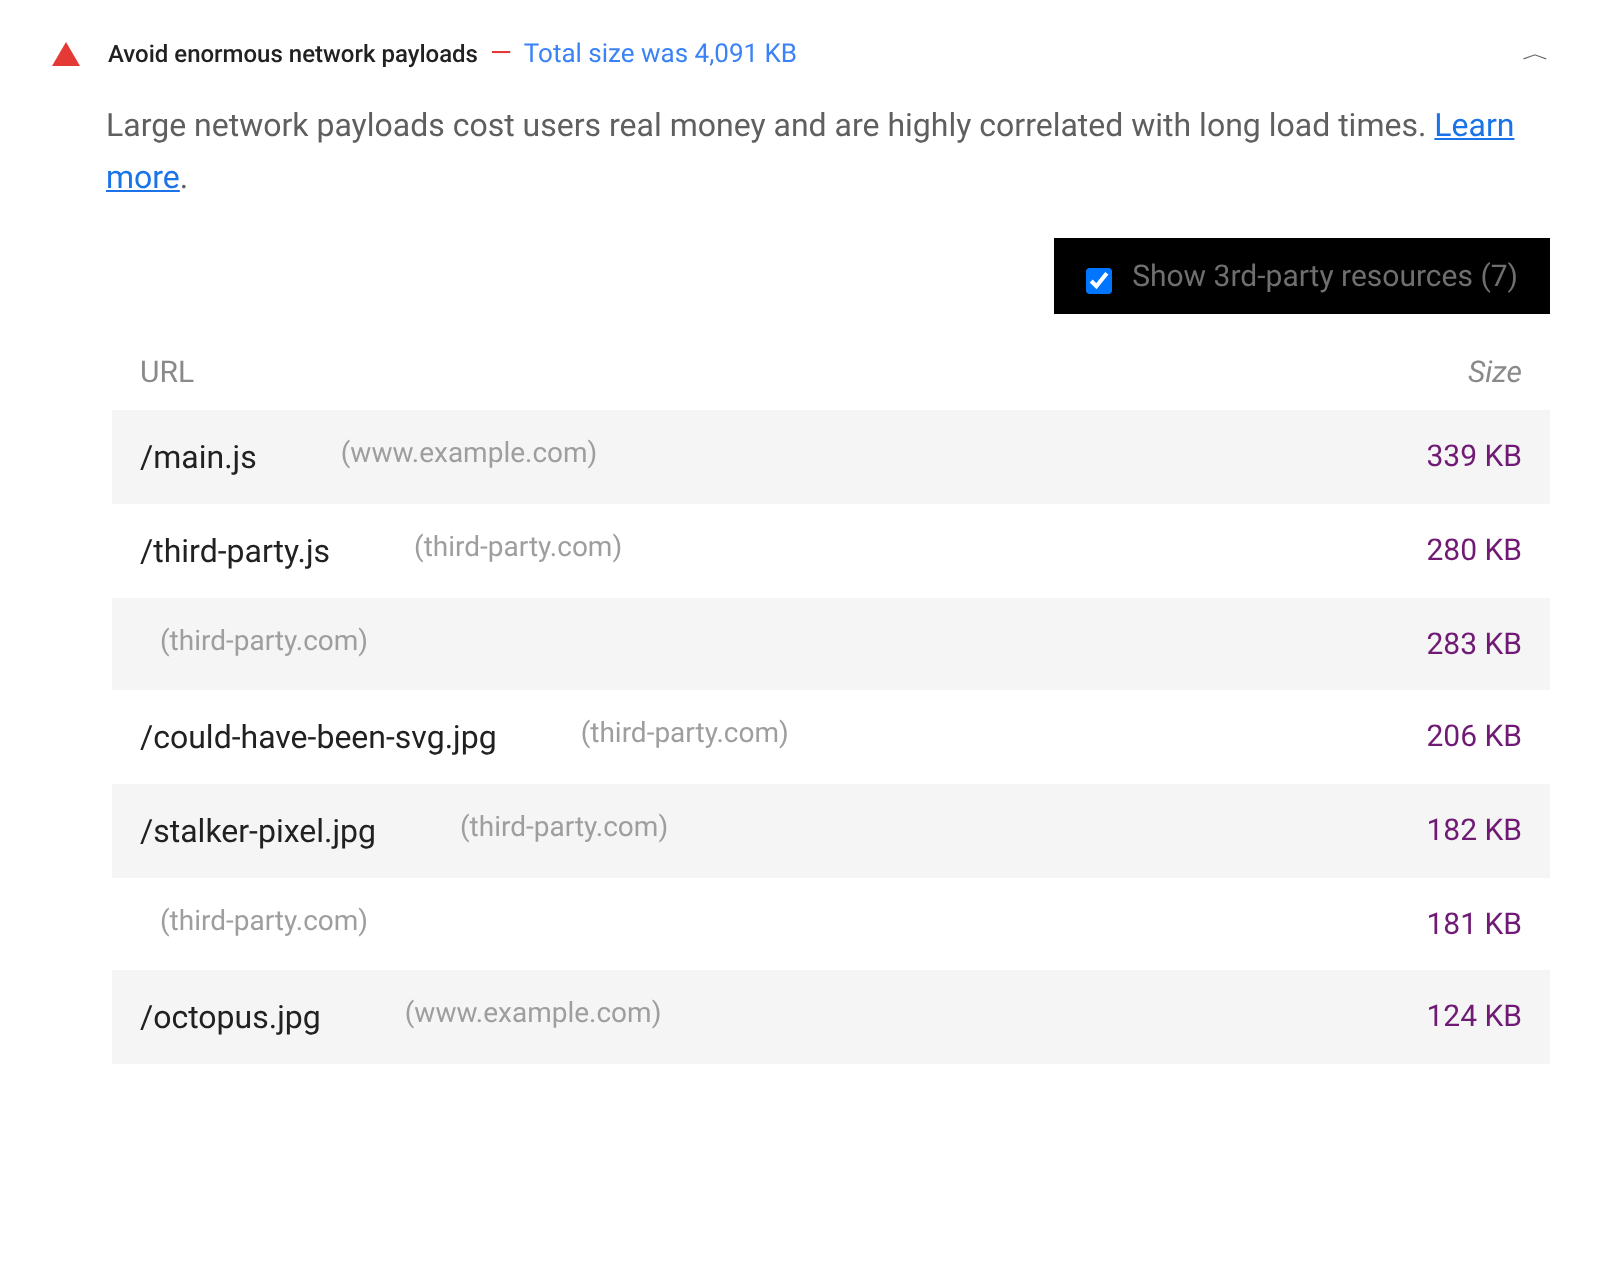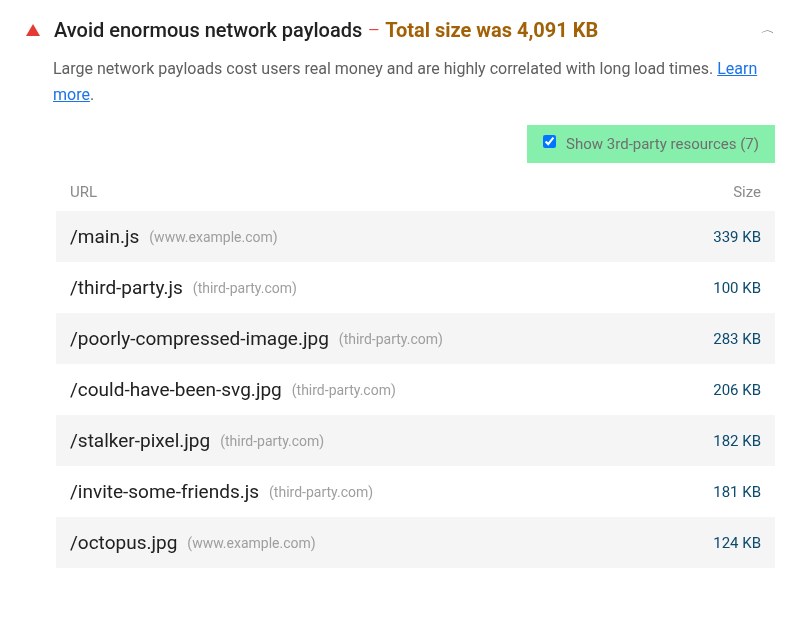--- a/index.html
+++ b/index.html
@@ -19,32 +19,32 @@
     .triangle-icon {
       width: 0; height: 0;
       border-left: 7px solid transparent;
       border-right: 7px solid transparent;
       border-bottom: 12px solid #e53935;
       margin-right: 14px;
       margin-left: 2px;
     }
     .audit-title {
       font-weight: 500;
-      font-size: 20px;
+      font-size: 12px;
       color: #212121;
     }
     .dash {
       color: #e53935;
       margin: 0 6px;
       font-weight: 400;
     }
     .summary {
-      color: #a16207;
-      font-weight: 700;
-      font-size: 20px;
+      color: #3b82f6;
+      font-weight: 400;
+      font-size: 13px;
     }
     .chevron {
       margin-left: auto;
       color: #616161;
       font-size: 14px;
       transform: scaleY(0.7);
     }
     .description {
       margin-left: 29px;
       margin-top: 6px;
@@ -56,59 +56,59 @@
       color: #1a73e8;
       text-decoration: underline;
       cursor: pointer;
     }
     .third-party-row {
       display: flex;
       justify-content: flex-end;
       margin: 18px 0 12px;
     }
     .third-party-toggle {
-      background: #86efac;
+      background: #000000;
       padding: 10px 16px;
       display: inline-flex;
-      align-items: flex-start;
+      align-items: flex-end;
       color: #6f6f6f;
       font-size: 15px;
     }
     .third-party-toggle input { margin-right: 10px; }
     .table {
       margin-left: 32px;
       width: calc(100% - 32px);
     }
     .thead, .row {
       display: flex;
-      align-items: center;
       padding: 14px 14px;
+      gap: 32px;
     }
     .thead {
       color: #8a8a8a;
       font-size: 15px;
       padding: 8px 14px 10px;
     }
     .row:nth-of-type(odd) { background: #f5f5f5; }
     .row:nth-of-type(even) { background: #fff; }
     .url-path {
       color: #212121;
-      font-size: 19px;
+      font-size: 16px;
     }
     .url-host {
       color: #9e9e9e;
       font-size: 14px;
       margin-left: 10px;
     }
     .size-col {
       margin-left: auto;
-      color: #0c4a6e;
+      color: #701a75;
       font-size: 15px;
     }
-    .thead .size-col { color: #8a8a8a; }
+    .thead .size-col { color: #8a8a8a; font-style: italic; }
   </style>
 </head>
 <body>
 
 <div class="audit-header">
   <div class="triangle-icon"></div>
   <span class="audit-title">Avoid enormous network payloads</span>
   <span class="dash">—</span>
   <span class="summary">Total size was 4,091 KB</span>
   <span class="chevron">︿</span>
@@ -132,39 +132,37 @@
   </div>
   <div id="rows">
       <div class="row">
         <span class="url-path">/main.js</span>
         <span class="url-host">(www.example.com)</span>
         <span class="size-col">339 KB</span>
       </div>
       <div class="row">
         <span class="url-path">/third-party.js</span>
         <span class="url-host">(third-party.com)</span>
-        <span class="size-col">100 KB</span>
+        <span class="size-col">280 KB</span>
       </div>
       <div class="row">
-        <span class="url-path">/poorly-compressed-image.jpg</span>
         <span class="url-host">(third-party.com)</span>
         <span class="size-col">283 KB</span>
       </div>
       <div class="row">
         <span class="url-path">/could-have-been-svg.jpg</span>
         <span class="url-host">(third-party.com)</span>
         <span class="size-col">206 KB</span>
       </div>
       <div class="row">
         <span class="url-path">/stalker-pixel.jpg</span>
         <span class="url-host">(third-party.com)</span>
         <span class="size-col">182 KB</span>
       </div>
       <div class="row">
-        <span class="url-path">/invite-some-friends.js</span>
         <span class="url-host">(third-party.com)</span>
         <span class="size-col">181 KB</span>
       </div>
       <div class="row">
         <span class="url-path">/octopus.jpg</span>
         <span class="url-host">(www.example.com)</span>
         <span class="size-col">124 KB</span>
       </div>
       <div class="row"></div>
     </div>

